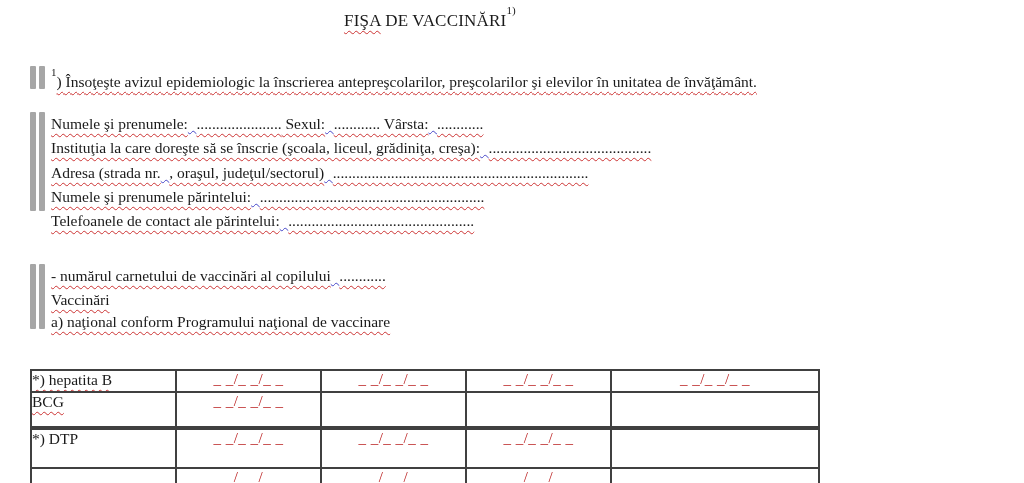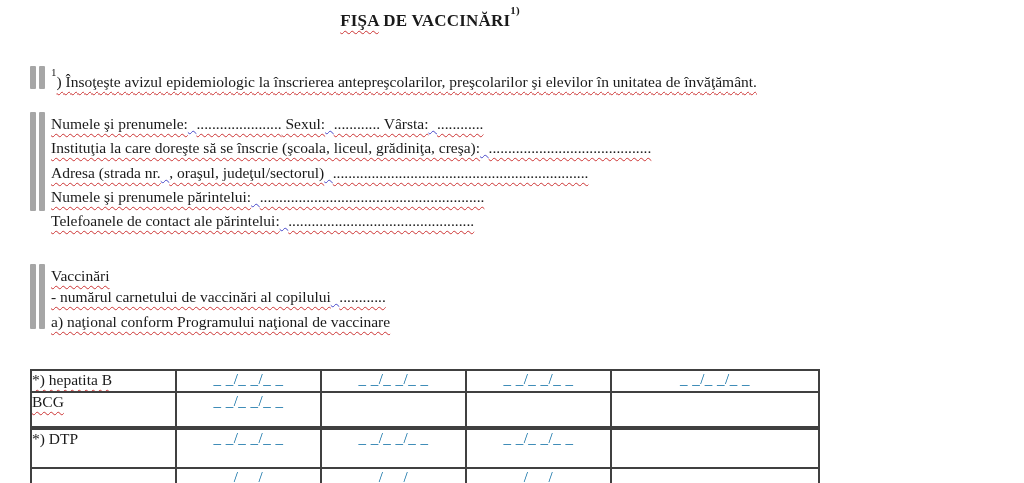--- a/index.html
+++ b/index.html
@@ -4,21 +4,21 @@
 <style>
   html,body { margin:0; padding:0; background:#ffffff; }
   .page {
     position:relative; width:1024px; height:483px; overflow:hidden;
     background:#ffffff; color:#1a1a1a;
     font-family:"Liberation Serif", serif; font-size:15.5px;
   }
   
   .title {
     position:absolute; top:9px; left:0; width:860px;
-    text-align:center; font-weight:bold; font-size:17px; letter-spacing:.2px;
+    text-align:center; font-weight:normal; font-size:17px; letter-spacing:.2px;
   }
   .title sup, .fn sup { font-size:11px; position:relative; top:-5px; font-weight:inherit; }
   
   .sq {
     text-decoration-line:underline;
     text-decoration-style:wavy;
     text-decoration-color:#cc3333;
     text-decoration-thickness:1px;
     text-underline-offset:3.5px;
   }
@@ -41,21 +41,21 @@
   .vac-block  { top:264px; }
   .vac-block  .bars i { height:65px; }
   .textcol { line-height:21.3px; padding-top:1px; white-space:nowrap; }
   
   table.vtable {
     position:absolute; left:30px; top:369px; width:788px;
     border-collapse:collapse; table-layout:fixed;
   }
   table.vtable td { border:2px solid #404040; vertical-align:top; padding:0; overflow:hidden; }
   td.lab  { padding:1px 0 0 3px; font-size:15.5px; }
-  td.date { text-align:center; padding-top:2px; font-size:15px; color:#0369a1; letter-spacing:.5px; }
+  td.date { text-align:center; padding-top:2px; font-size:15px; color:#b91c1c; letter-spacing:.5px; }
   tr.r-hep { height:22px; }
   tr.r-bcg { height:35px;margin-left:48px; }
   tr.r-spc { height:2px; }
   tr.r-dtp { height:39px;margin-top:16px; }
   tr.r-cut { height:30px; }
 </style>
 </head>
 <body>
 
 <div class="page">
@@ -83,22 +83,22 @@
       <div><span class="sq">Telefoanele de contact ale părintelui:</span><span class="bsq">&nbsp;&nbsp;</span><span class="sq">................................................</span></div>
     </div>
   </div>
 
   <div class="block vac-block">
     <span class="bars">
         <i></i>
         <i></i>
       </span>
     <div class="textcol">
+      <div><span class="sq">- numărul carnetului de vaccinări al copilului</span><span class="bsq">&nbsp;&nbsp;</span><span class="sq">............</span></div>
       <div><span class="sq">Vaccinări</span></div>
-      <div><span class="sq">- numărul carnetului de vaccinări al copilului</span><span class="bsq">&nbsp;&nbsp;</span><span class="sq">............</span></div>
       <div><span class="sq">a) naţional conform Programului naţional de vaccinare</span></div>
     </div>
   </div>
 
   <table class="vtable">
     <colgroup>
         <col style="width:145px">
         <col style="width:145px">
         <col style="width:145px">
         <col style="width:145px">

